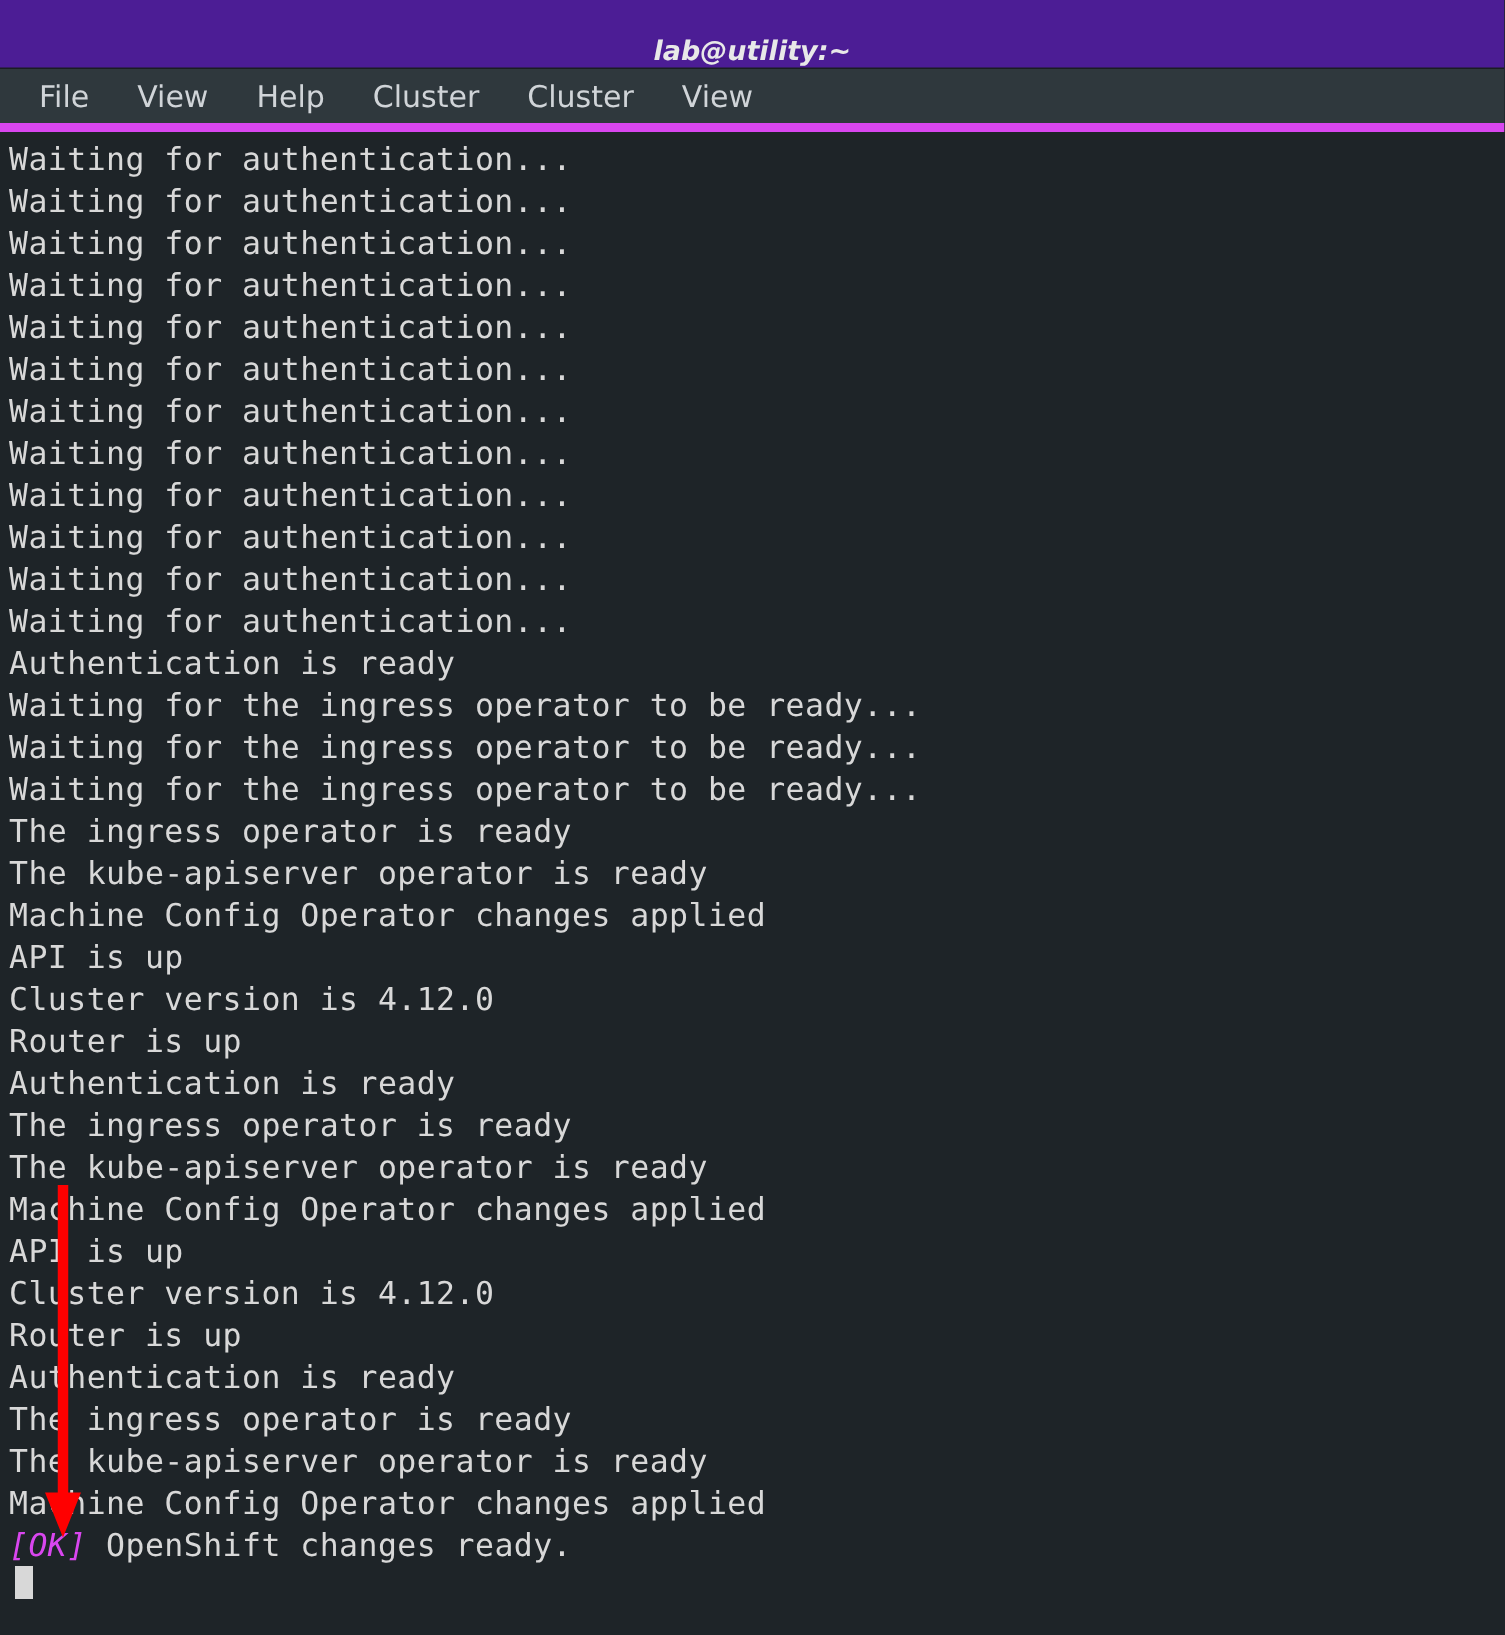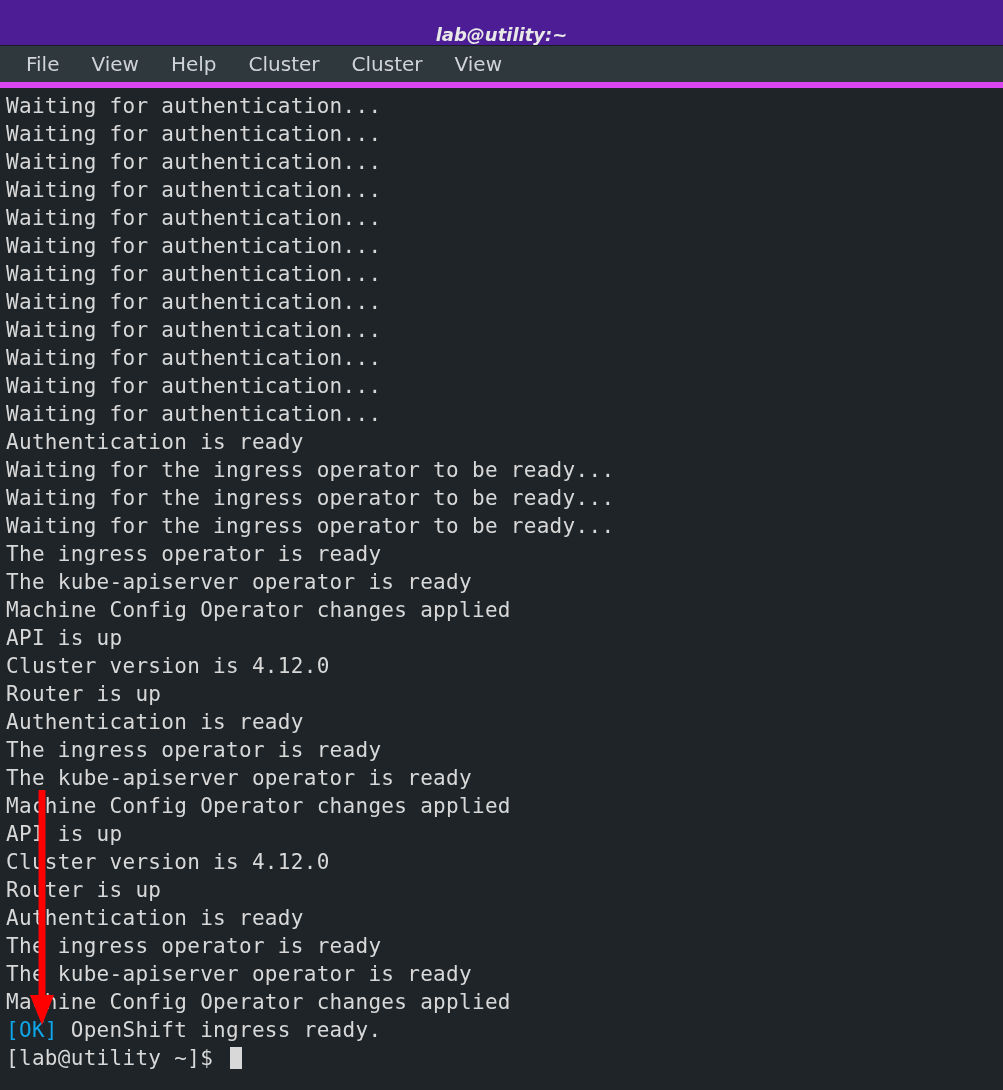--- a/index.html
+++ b/index.html
@@ -54,21 +54,22 @@
   }
   .terminal-line {
     font-family: 'DejaVu Sans Mono', 'Liberation Mono', monospace;
     font-size: 21px;
     line-height: 28px;
     color: #d8d8d8;
     white-space: pre;
     letter-spacing: 0.3px;
   }
   .ok-green {
-    color: #0ea5e9;
+    color: #d946ef;
+    font-style: italic;
   }
   .prompt-line {
     display: flex;
     align-items: center;
   }
   .cursor {
     display: inline-block;
     width: 12px;
     height: 22px;
     background: #d8d8d8;
@@ -125,20 +126,20 @@
   <div class="terminal-line">The ingress operator is ready</div>
   <div class="terminal-line">The kube-apiserver operator is ready</div>
   <div class="terminal-line">Machine Config Operator changes applied</div>
   <div class="terminal-line">API is up</div>
   <div class="terminal-line">Cluster version is 4.12.0</div>
   <div class="terminal-line">Router is up</div>
   <div class="terminal-line">Authentication is ready</div>
   <div class="terminal-line">The ingress operator is ready</div>
   <div class="terminal-line">The kube-apiserver operator is ready</div>
   <div class="terminal-line">Machine Config Operator changes applied</div>
-  <div class="terminal-line"><span class="ok-green">[OK]</span><span> OpenShift ingress ready.</span></div>
-  <div class="terminal-line prompt-line"><span>[lab@utility ~]$ </span><span class="cursor"></span></div>
+  <div class="terminal-line"><span class="ok-green">[OK]</span><span> OpenShift changes ready.</span></div>
+  <div class="terminal-line prompt-line"><span class="cursor"></span></div>
 </div>
 
 <svg class="arrow-overlay" width="40" height="240">
   <line x1="12" y1="0" x2="12" y2="210" stroke="#ff0000" stroke-width="7"></line>
   <polygon points="12,235 0,205 24,205" fill="#ff0000"></polygon>
 </svg>
 
 </body></html>

